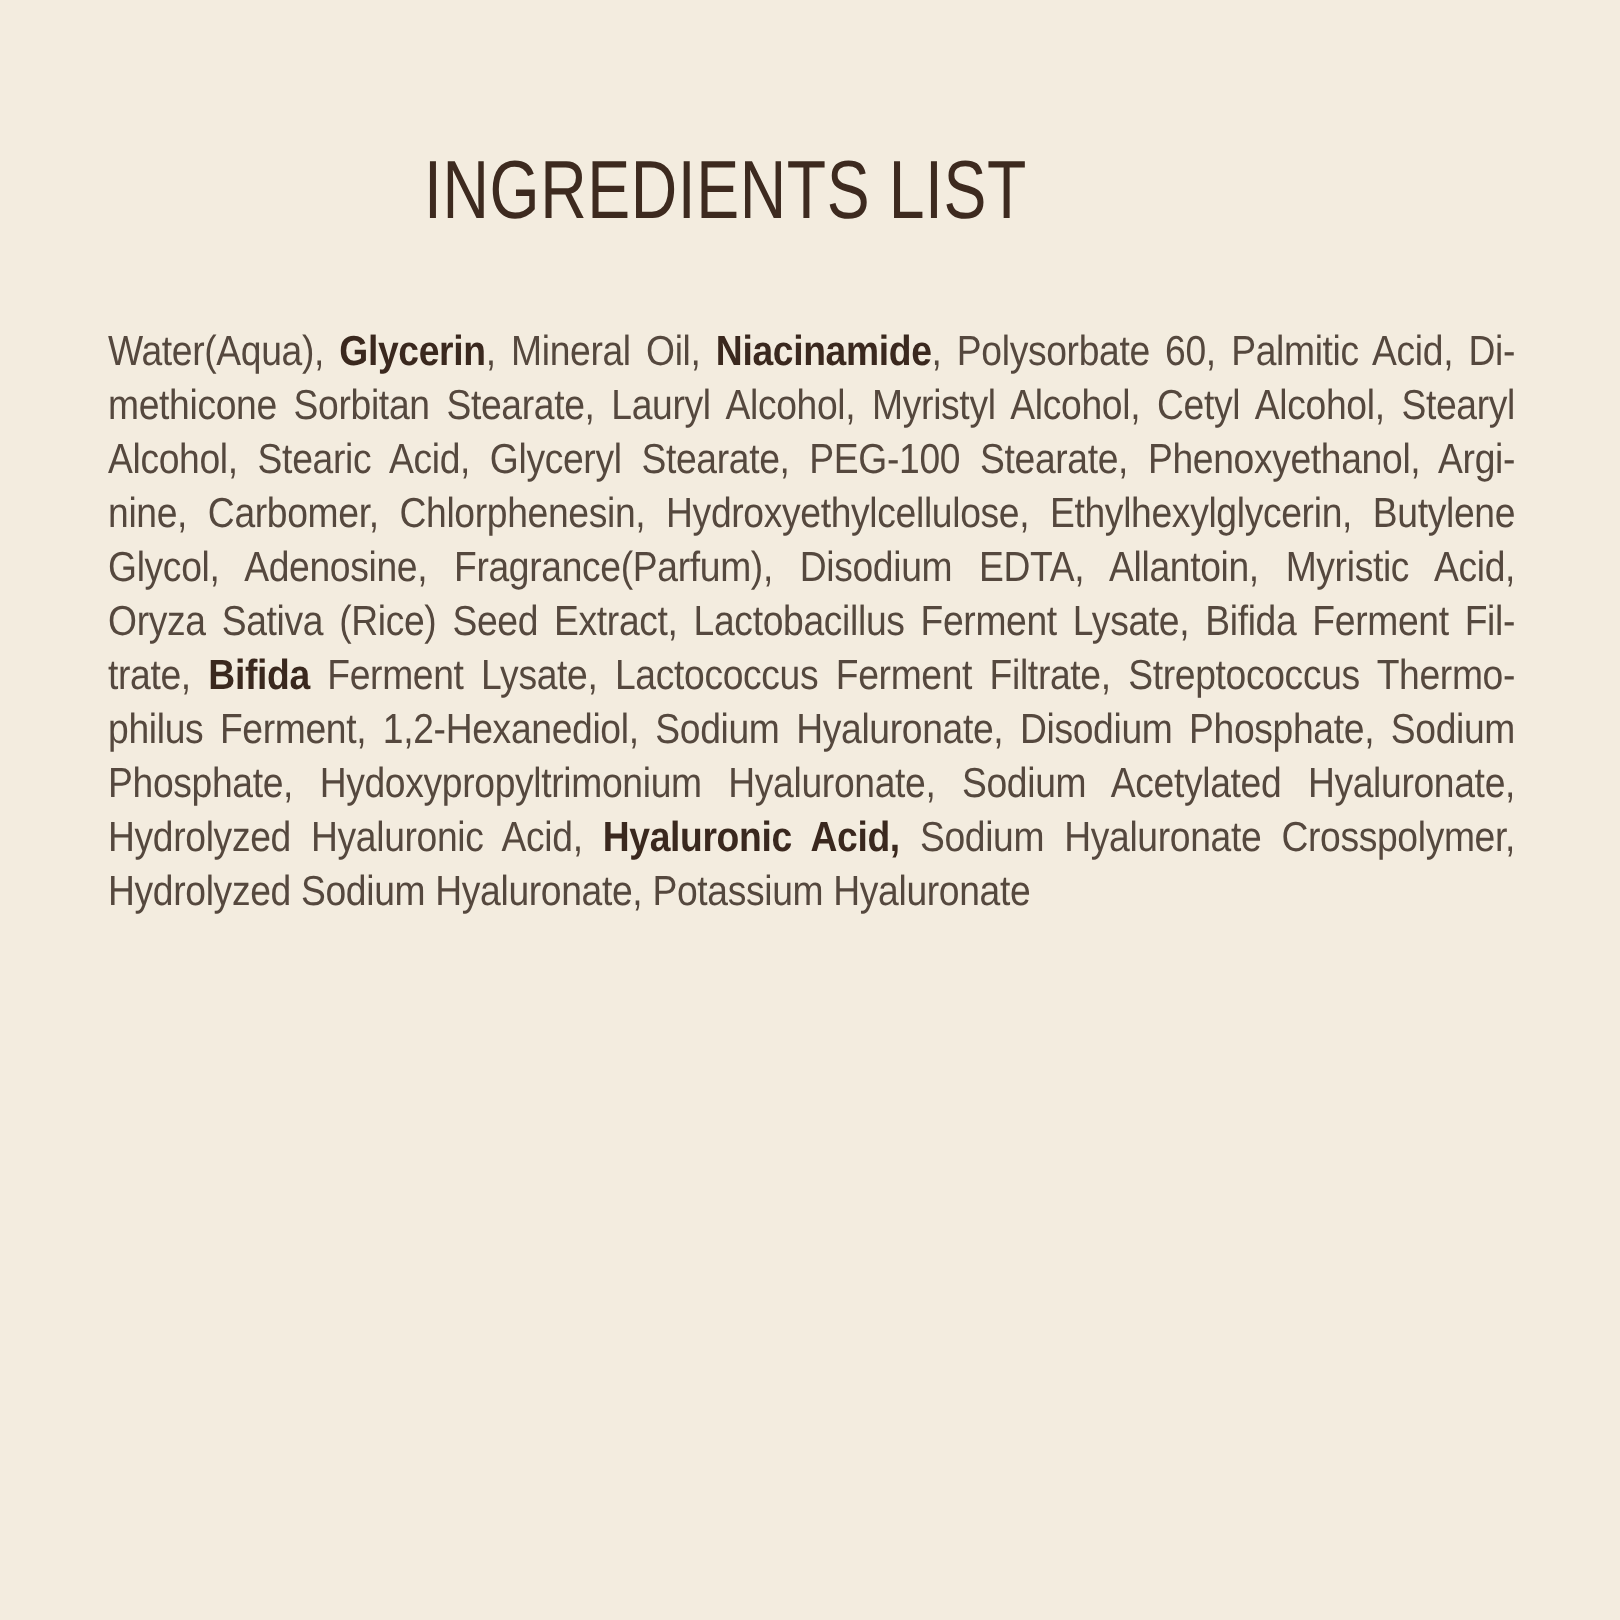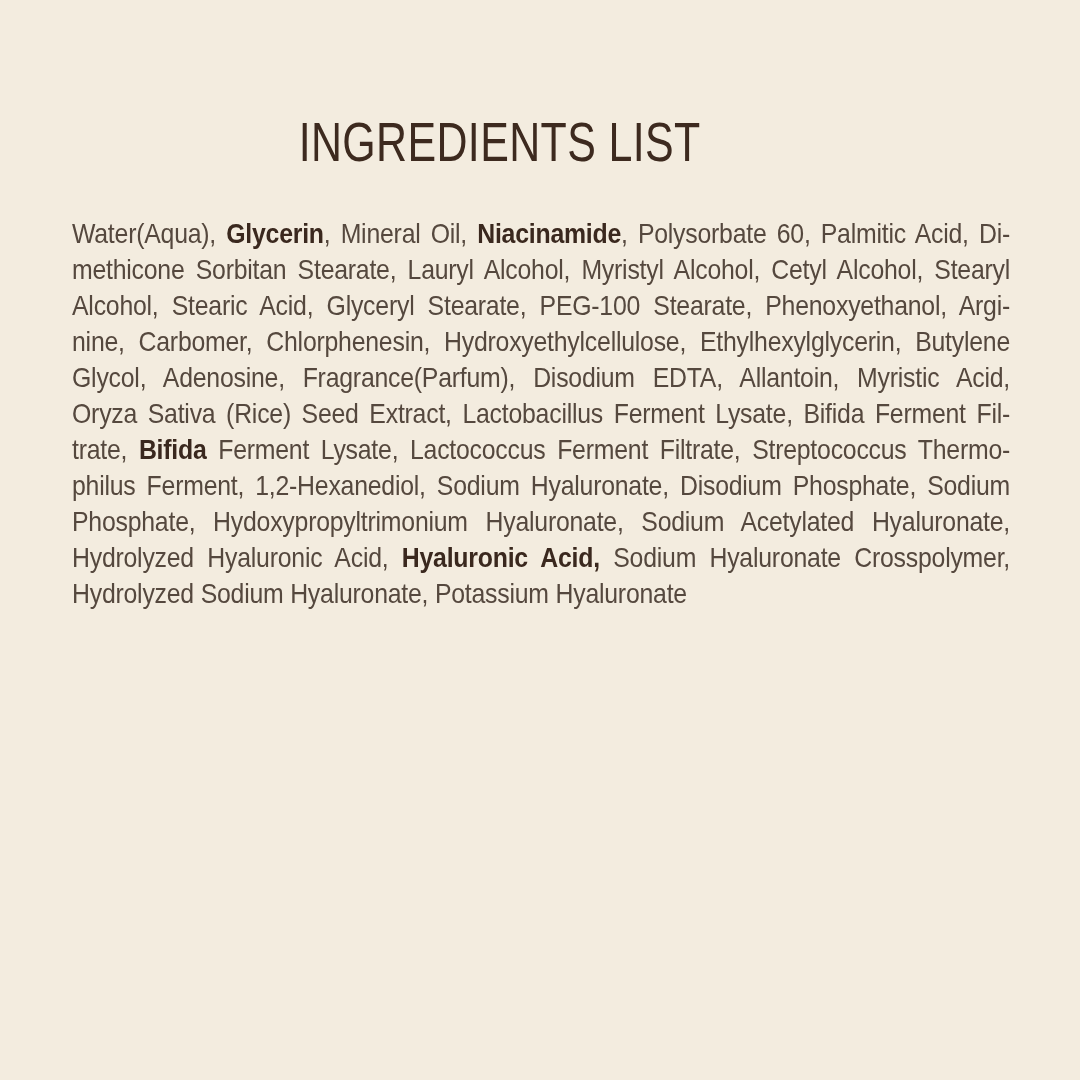--- a/index.html
+++ b/index.html
@@ -17,21 +17,21 @@
     overflow:hidden;
   }
   .title{
     position:absolute;
     top:99px;left:0;width:968px;
     text-align:center;
     font-size:55px;
     line-height:55px;
     font-weight:400;
     color:var(--title);
-    margin:16px;
+    margin:0;
     letter-spacing:0.5px;
   }
   .title-inner{
     display:inline-block;
     transform:scaleX(0.78);
     transform-origin:center center;
     white-space:nowrap;
   }
   .para{
     position:absolute;

